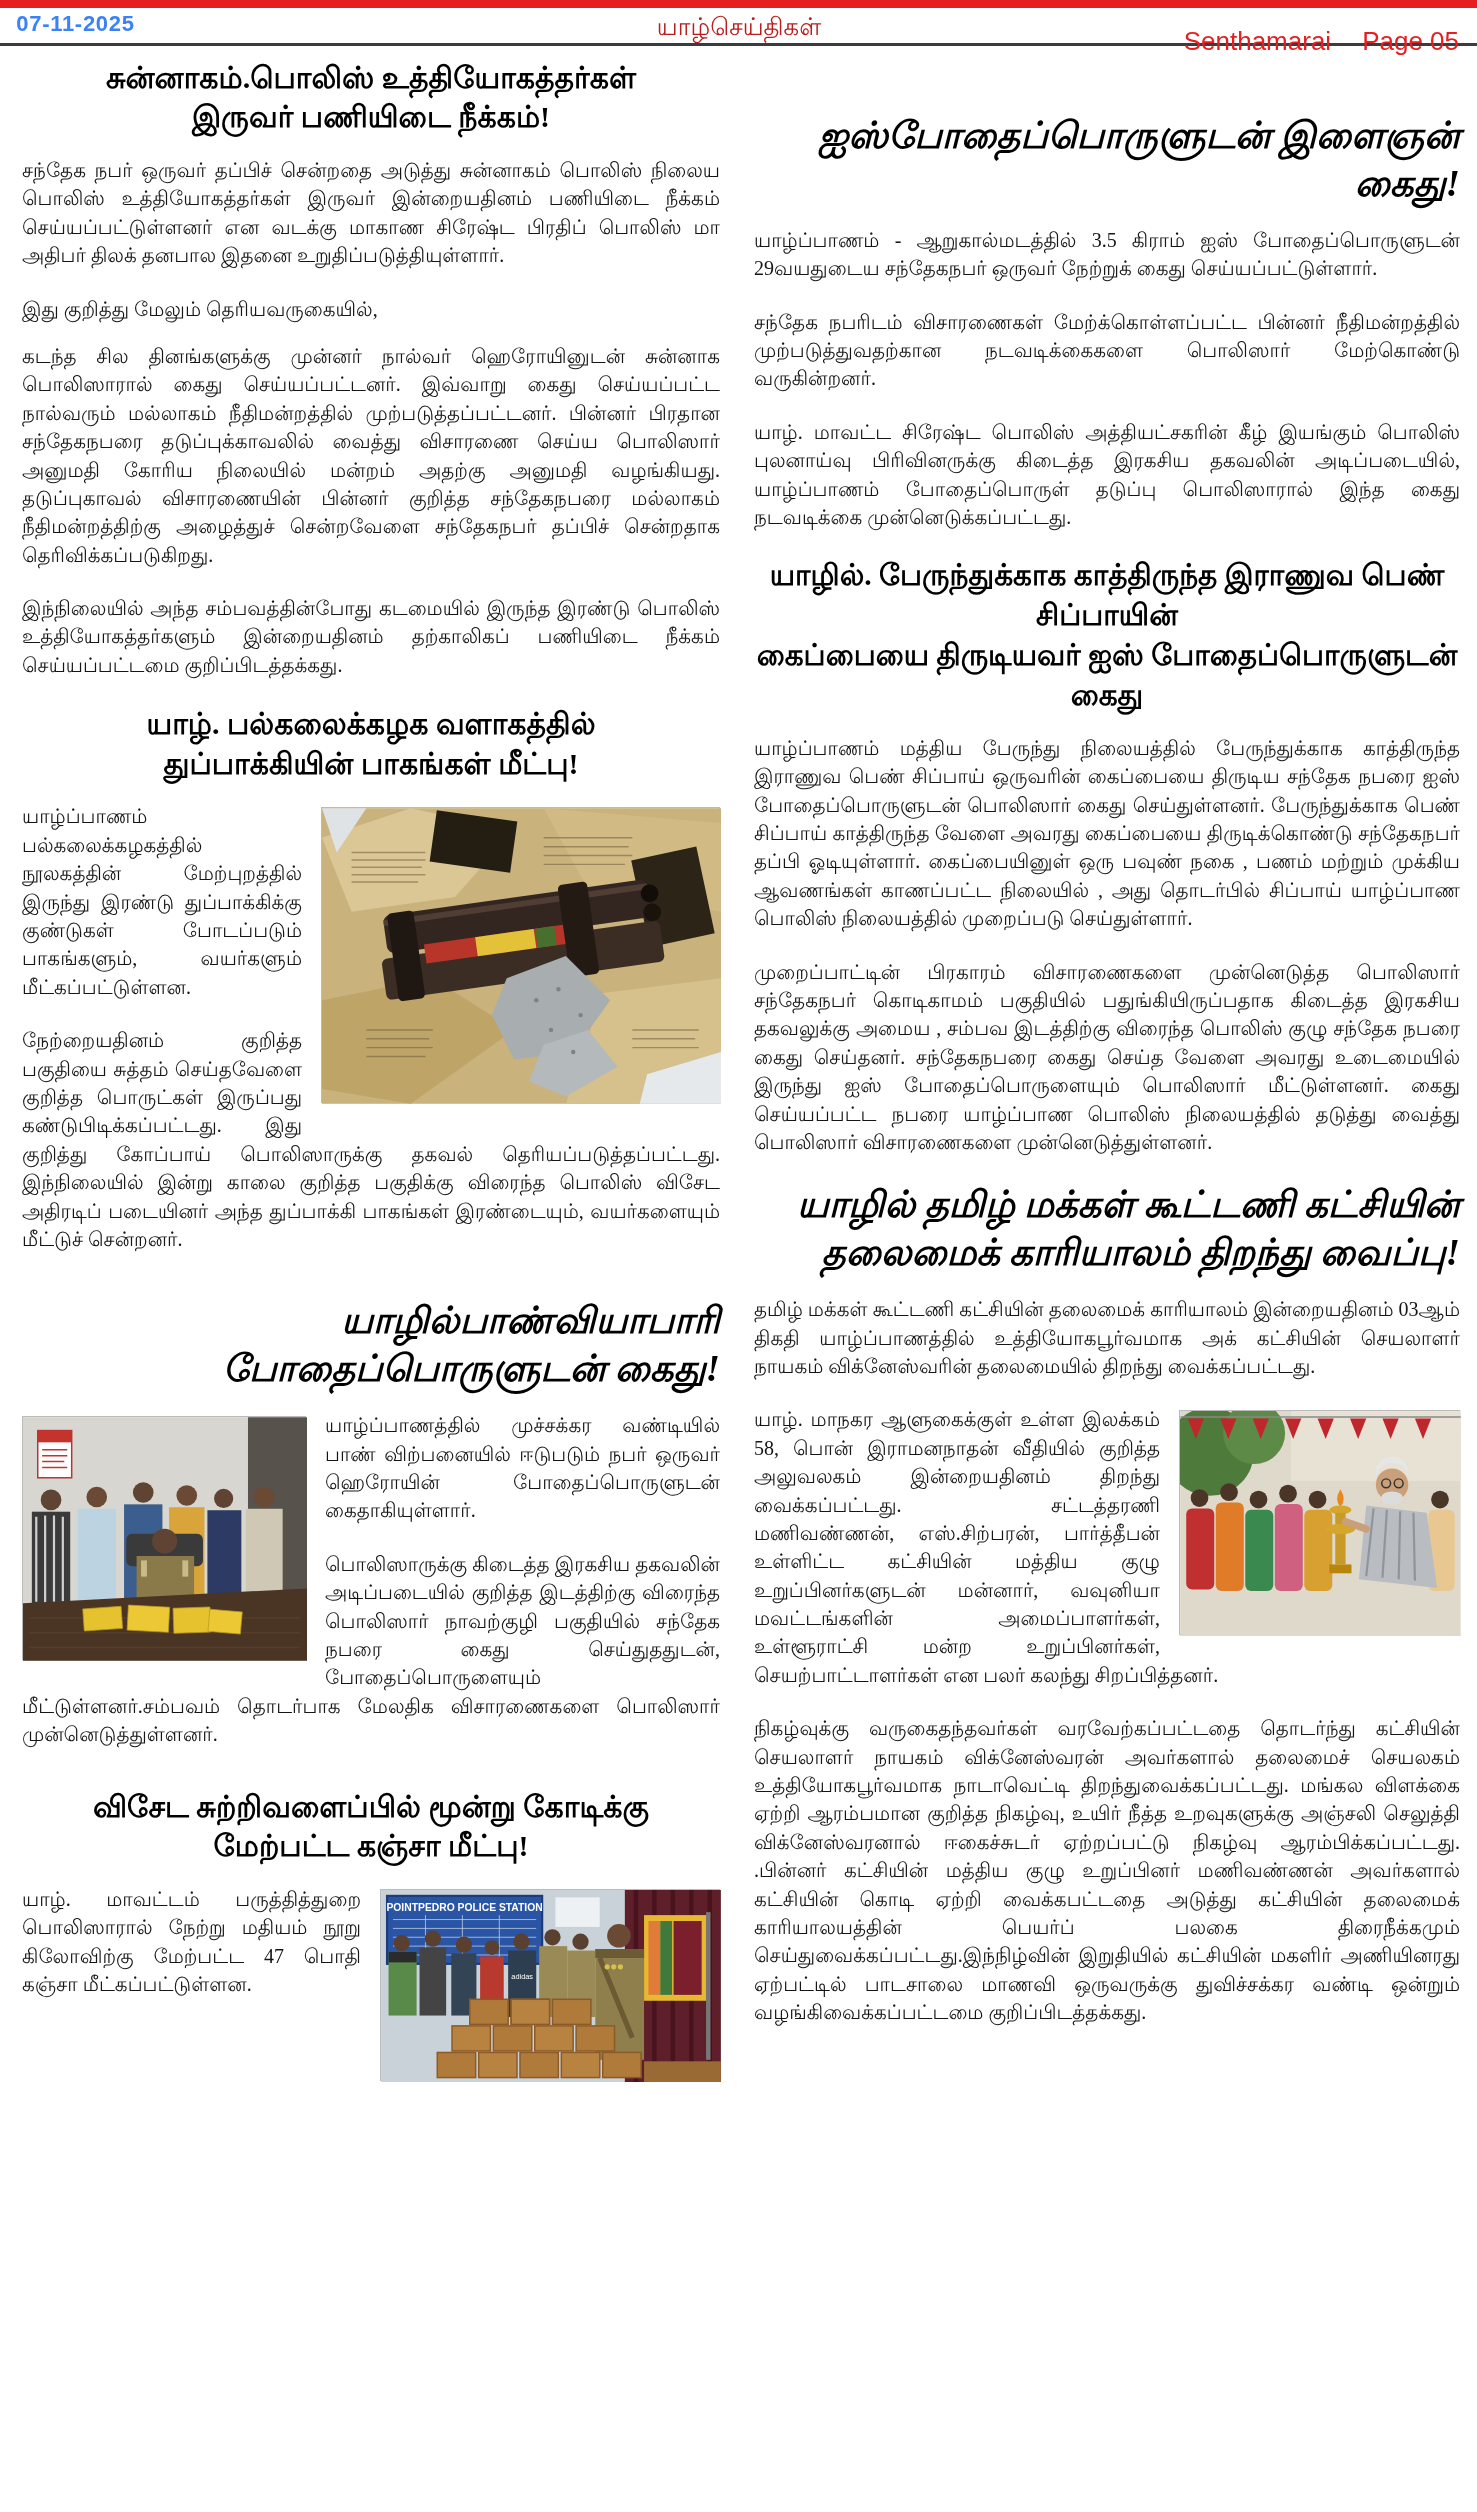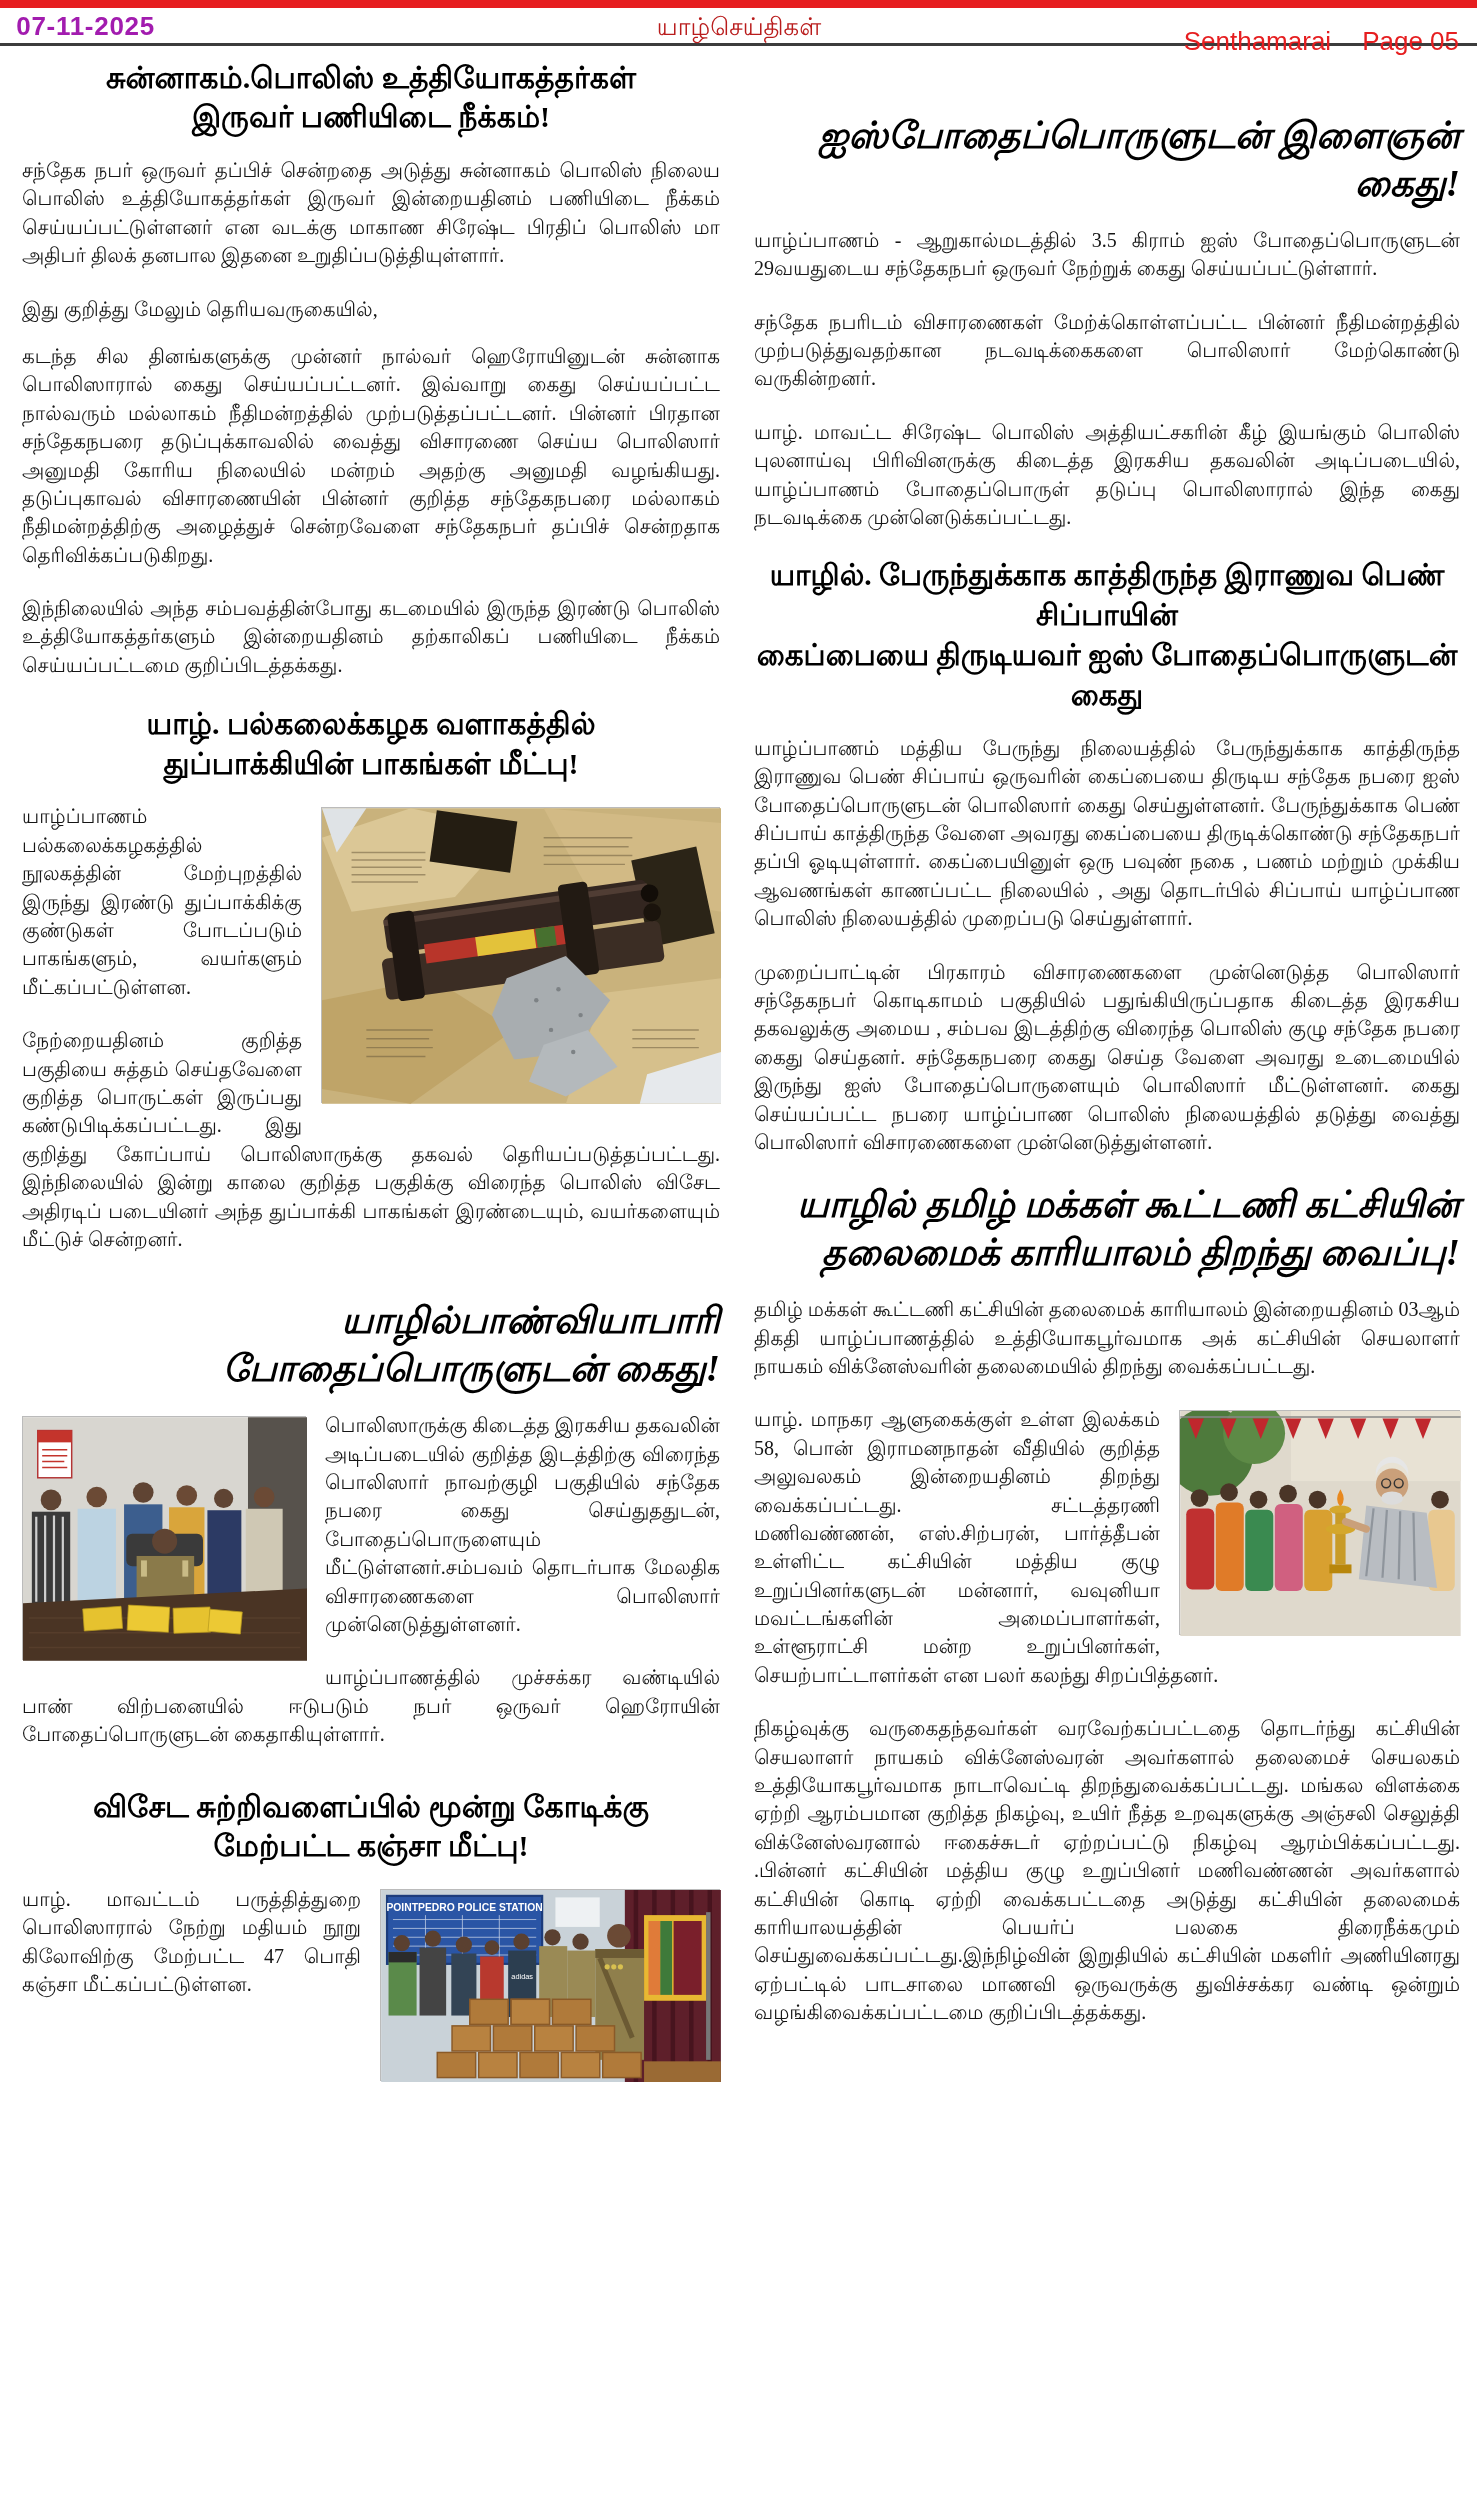--- a/index.html
+++ b/index.html
@@ -2,21 +2,21 @@
 <html style="font-size:11.8px"><head>
 <meta charset="utf-8">
 <style>
   html,body{margin:0;padding:0;background:#ffffff;}
   .page{position:relative;width:1478px;height:2512px;background:#ffffff;overflow:hidden;
         font-family:"Liberation Serif", serif;color:#151515;}
   
   .masthead{position:absolute;top:0;left:0;width:1478px;height:43px;border-bottom:3px solid #3c3c3c;background:#fff;}
   .topbar{position:absolute;top:0;left:0;width:100%;height:8.1px;background:#e61e20;}
   .mh-date{position:absolute;left:16.3px;top:11px;font-family:"Liberation Sans",sans-serif;
-           font-weight:bold;font-size:26px;color:#a21caf;letter-spacing:0.7px;}
+           font-weight:bold;font-size:22px;color:#3b82f6;letter-spacing:0.7px;}
   .mh-center{position:absolute;left:0;right:0;top:12.6px;text-align:center;font-size:24.4px;color:#b91c1c;}
   .mh-right{position:absolute;right:19px;top:26px;font-family:"Liberation Sans",sans-serif;
             font-weight:normal;font-size:26px;color:#e61e20;}
   .mh-right .gap{display:inline-block;width:31px;}
   
   .col{position:absolute;top:46px;}
   .col-left{left:22px;width:698px;}
   .col-right{left:754px;width:706px;}
   
   .article{margin:0 0 13.3px 0;}
@@ -150,22 +150,22 @@
                 <path d="M8 272h368M8 292h368M8 312h368"></path>
               </g>
             <g>
               <rect x="82" y="258" width="52" height="30" fill="#e6c22f" stroke="#b99a1e" transform="rotate(-4 108 273)"></rect>
               <rect x="142" y="256" width="56" height="34" fill="#ecc934" stroke="#b99a1e" transform="rotate(3 170 273)"></rect>
               <rect x="204" y="258" width="50" height="34" fill="#e6c22f" stroke="#b99a1e" transform="rotate(-2 229 275)"></rect>
               <rect x="252" y="262" width="44" height="30" fill="#ecc934" stroke="#b99a1e" transform="rotate(5 274 277)"></rect>
             </g>
           </svg>
         </figure>
+        <p>யாழ்ப்பாணத்தில் முச்சக்கர வண்டியில் பாண் விற்பனையில் ஈடுபடும் நபர் ஒருவர் ஹெரோயின் போதைப்பொருளுடன் கைதாகியுள்ளார்.</p>
         <p>பொலிஸாருக்கு கிடைத்த இரகசிய தகவலின் அடிப்படையில் குறித்த இடத்திற்கு விரைந்த பொலிஸார் நாவற்குழி பகுதியில் சந்தேக நபரை கைது செய்துததுடன், போதைப்பொருளையும் மீட்டுள்ளனர்.சம்பவம் தொடர்பாக மேலதிக விசாரணைகளை பொலிஸார் முன்னெடுத்துள்ளனர்.</p>
-        <p>யாழ்ப்பாணத்தில் முச்சக்கர வண்டியில் பாண் விற்பனையில் ஈடுபடும் நபர் ஒருவர் ஹெரோயின் போதைப்பொருளுடன் கைதாகியுள்ளார்.</p>
         <div class="clear"></div>
       </div>
     </section>
 
     <section class="article">
       <h2 class="hl hl-xl">விசேட சுற்றிவளைப்பில் மூன்று கோடிக்கு
 மேற்பட்ட கஞ்சா மீட்பு!</h2>
       <div class="body">
         <figure class="ph-right" style="width:340px;height:192px">
           <svg width="340" height="192" viewBox="0 0 460 260">

